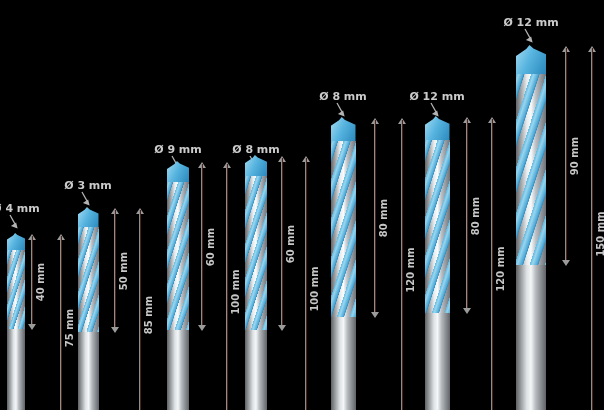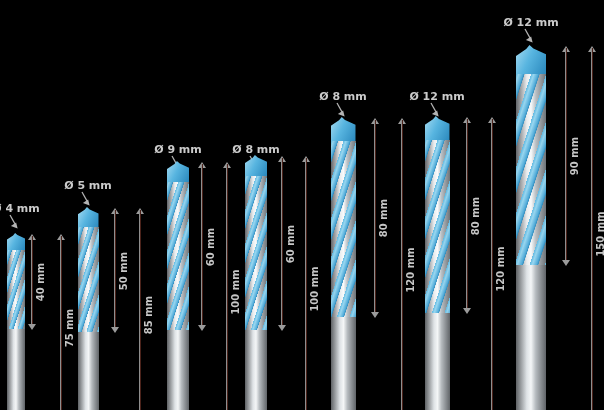--- a/index.html
+++ b/index.html
@@ -66,21 +66,21 @@
       <div class="line"></div>
       <span class="dimtext">40 mm</span>
     </div>
     <div class="dim dim-total" style="left: 60px; top: 219px; height: 185px;">
       <div class="line"></div>
       <span class="dimtext">75 mm</span>
     </div>
   </div>
 
   <div class="bit-group">
-    <div class="dia-label" style="left: 88px; top: 163px;">Ø 5 mm</div>
+    <div class="dia-label" style="left: 88px; top: 163px;">Ø 3 mm</div>
     <svg class="label-arrow" viewBox="0 0 16 17" style="left: 78px; top: 175px;">
       <line x1="4" y1="1" x2="9.6" y2="11"></line>
       <polygon points="11.6,14.6 4.9,11.9 10.1,8.4"></polygon>
     </svg>
     <div class="bit" style="left: 77.5px; top: 191px; width: 21px; height: 215px;">
       <div class="tip" style="height: 20px;"></div>
       <div class="flutes" style="top: 20px; height: 105px; background: repeating-linear-gradient(108deg, rgba(95, 185, 226, 0.96) 0px, rgba(150, 214, 240, 0.96) 1.8px, rgba(80, 172, 218, 0.96) 4.5px, rgba(47, 140, 190, 0.96) 5.5px, rgba(0, 0, 0, 0) 5.8px, rgba(0, 0, 0, 0) 10.1px), linear-gradient(90deg, rgb(99, 102, 106) 0%, rgb(233, 236, 238) 36%, rgb(248, 250, 251) 50%, rgb(185, 191, 196) 66%, rgb(109, 115, 120) 100%);"></div>
       <div class="shank" style="top: 125px;"></div>
     </div>
     <div class="dim dim-working" style="left: 114px; top: 193px; height: 123px;">

